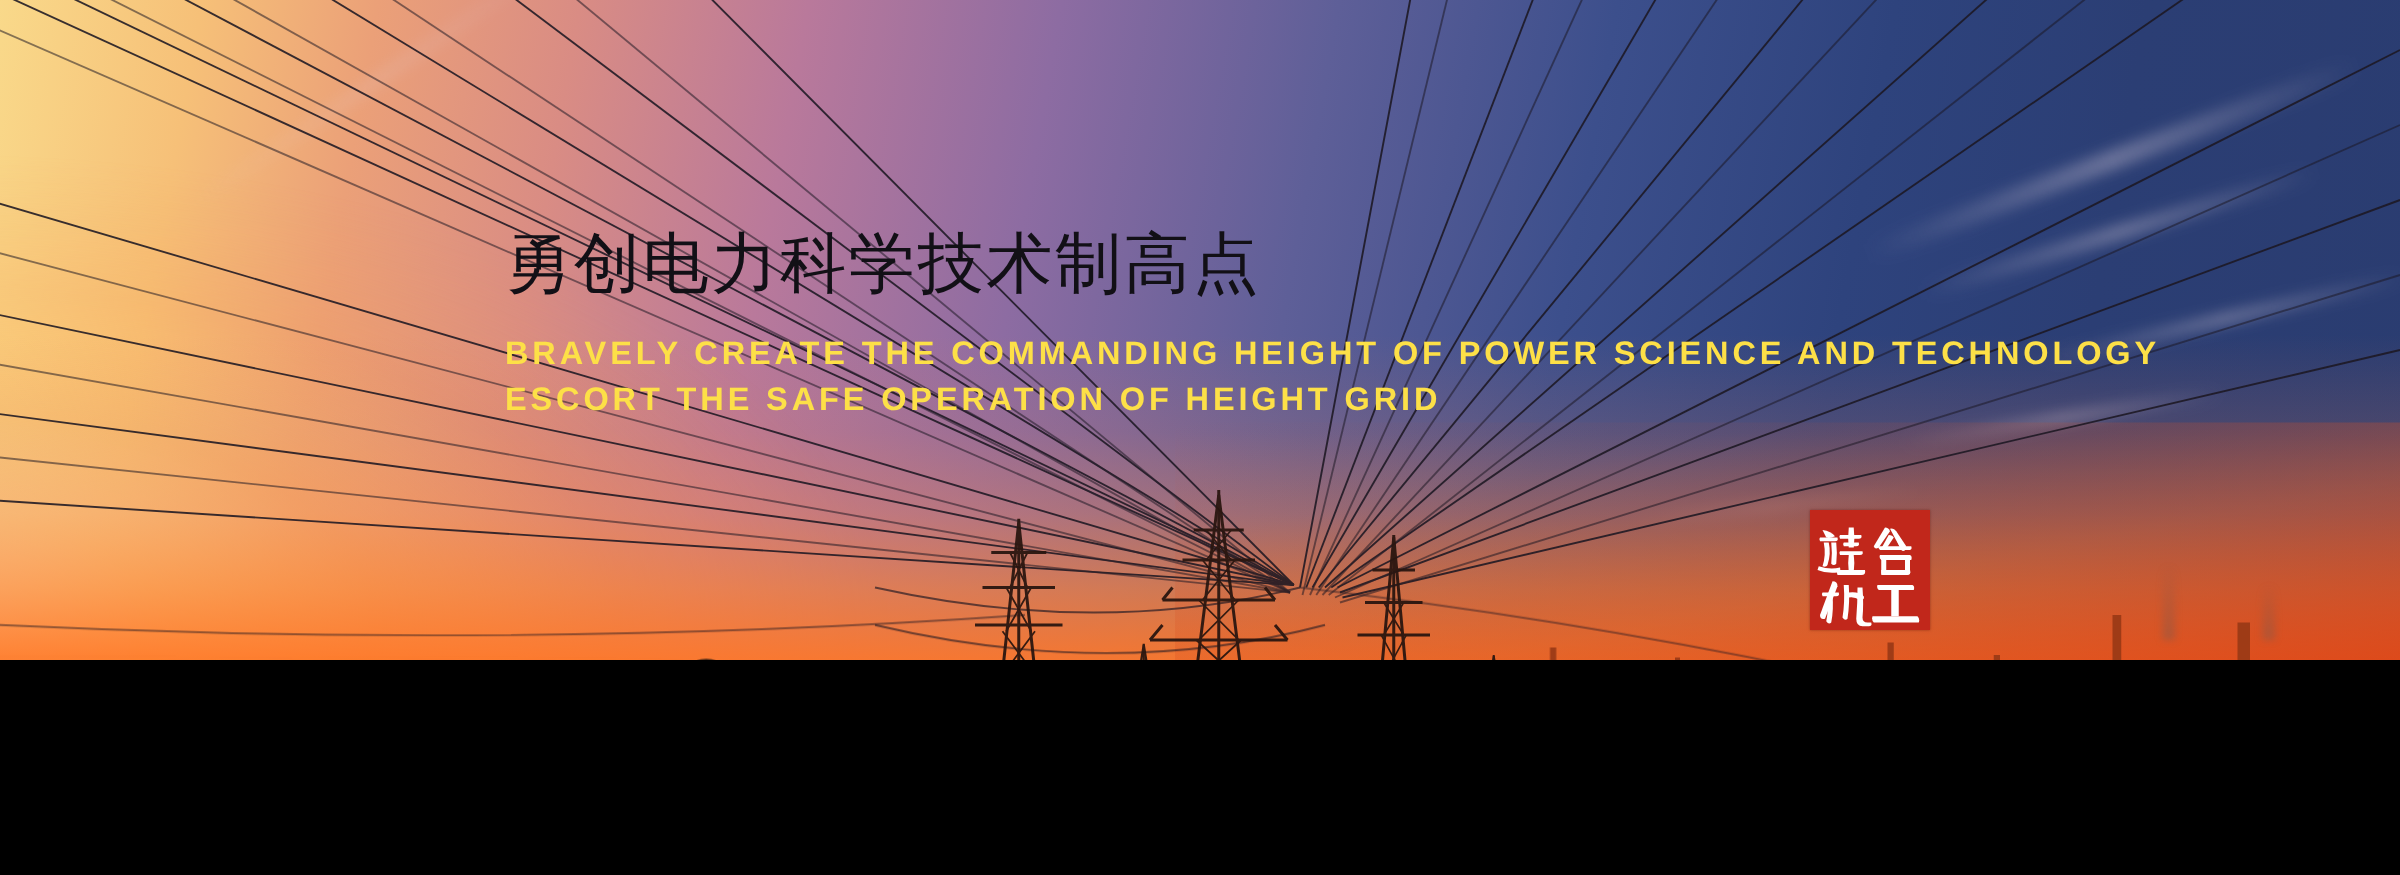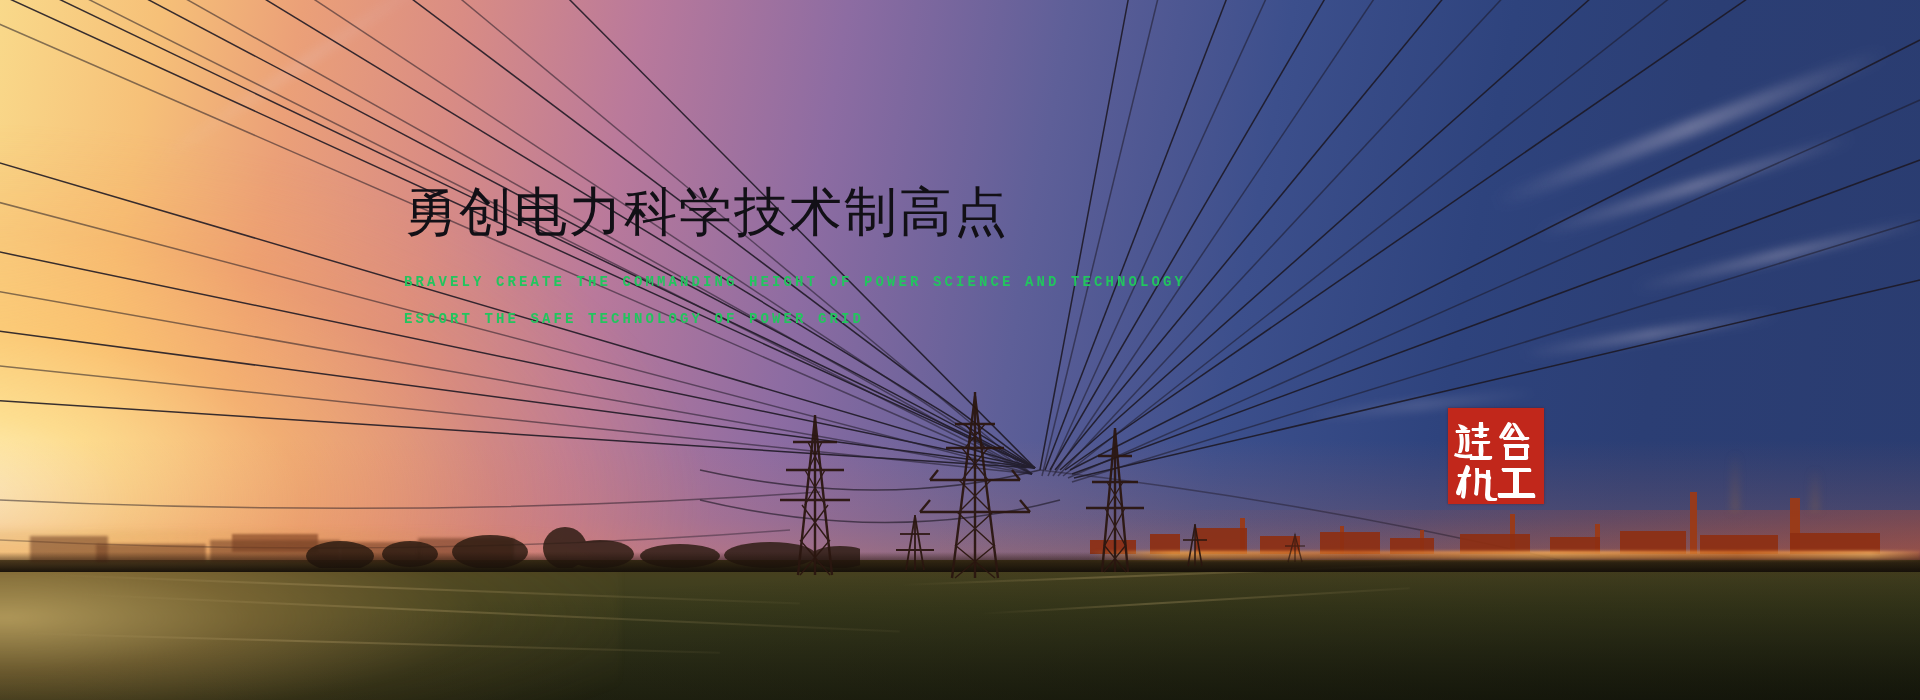--- a/index.html
+++ b/index.html
@@ -1,20 +1,20 @@
 <!DOCTYPE html>
 <html><head>
 <meta charset="utf-8">
 <style>
   * { margin:0; padding:0; box-sizing:border-box; }
   html,body { width:1920px; height:700px; overflow:hidden; background:#000; }
 
   #banner{
     position:relative;
-    width:1920px; height:700px;
+    width:1920px; height:528px;
     overflow:hidden;
     font-family:"Liberation Sans", sans-serif;
   }
 
   
   .sky{
     position:absolute; left:0; top:0; width:1920px; height:580px;
     background:
       linear-gradient(100deg,
         #f9d98a 0%,
@@ -163,27 +163,27 @@
     font-size:53px;
     line-height:68px;
     letter-spacing:2px;
     color:#121016;
     font-weight:400;
     white-space:nowrap;
     font-family:"DejaVu Sans", sans-serif;
   }
   .sub{
     margin-top:18px;
-    font-size:14px;
+    font-size:26px;
     line-height:37px;
     letter-spacing:3.1px;
     font-weight:bold;
-    color:#22c55e;
+    color:#fde047;
     white-space:nowrap;
-    font-family:Liberation Mono, monospace;
+    font-family:Liberation Sans, sans-serif;
   }
 
   
   .seal{
     position:absolute; left:1448px; top:408px;
     width:96px; height:96px;
     background:#c1271b;
     display:flex; align-items:center; justify-content:center;
     box-shadow:0 0 2px rgba(90,12,5,0.5);
   }
@@ -370,21 +370,21 @@
         <path d="M 1295 534 L 1295 562"></path>
         <path d="M 1288 562 L 1295 535 L 1302 562"></path>
         <path d="M 1285 546 L 1305 546"></path>
       </g>
     </g>
   </svg>
 
   <div class="copy">
     <div class="headline">勇创电力科学技术制高点</div>
     <div class="sub">BRAVELY CREATE THE COMMANDING HEIGHT OF POWER SCIENCE AND TECHNOLOGY</div>
-    <div class="sub" style="margin-top:0">ESCORT THE SAFE TECHNOLOGY OF POWER GRID</div>
+    <div class="sub" style="margin-top:0">ESCORT THE SAFE OPERATION OF HEIGHT GRID</div>
   </div>
 
   <div class="seal">
     <div class="seal-inner">
       <svg viewBox="0 0 96 96" width="96" height="96">
         <g fill="#ffffff">
 
           <path d="M10 16 q7 1 10 5 q-4 2 -7 1 z"></path>
           <path d="M8 22 h14 q1 3 -2 3 h-12 q-1 -2 0 -3 z"></path>
           <path d="M11 26 h4 q2 9 -1 18 q-1 2 -4 1 q3 -9 1 -19 z"></path>

